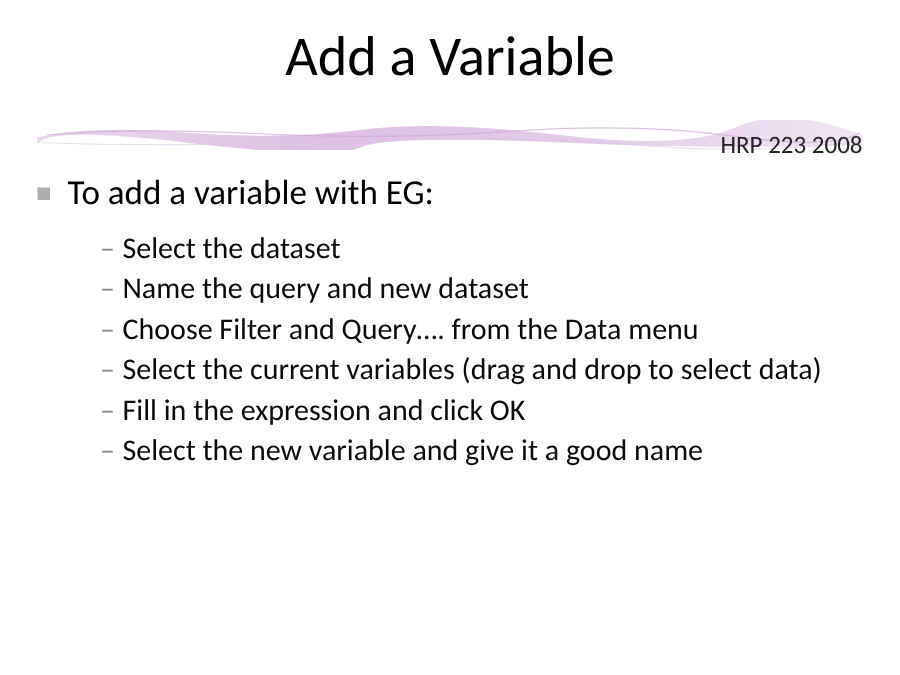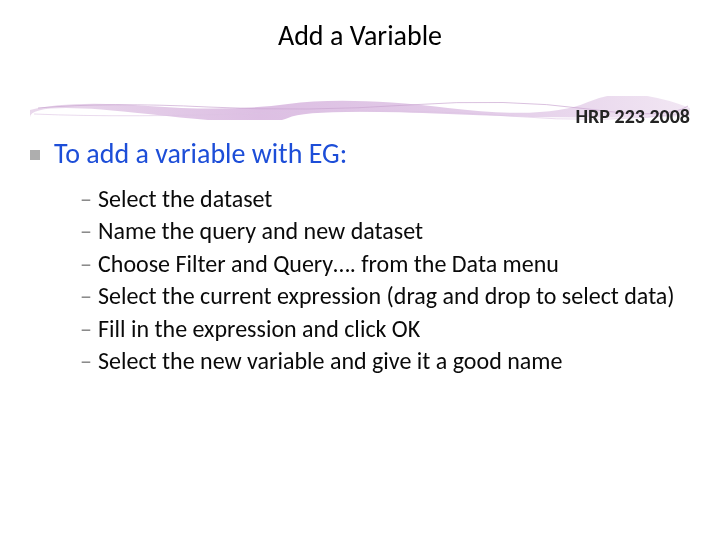--- a/index.html
+++ b/index.html
@@ -13,51 +13,50 @@
     overflow: hidden;
   }
   .slide {
     position: relative;
     width: 720px;
     height: 540px;
     box-sizing: border-box;
   }
   .title {
     text-align: center;
-    font-size: 28px;
+    font-size: 45px;
     font-weight: 400;
     margin-top: 18px;
   }
   .divider {
     position: absolute;
     left: 28px;
     top: 78px;
     width: 664px;
     height: 24px;
     pointer-events: none;
   }
   .course-tag {
     position: absolute;
     right: 30px;
     top: 86px;
     font-size: 20px;
     color: #232323;
-    font-weight: bold;
   }
   .content {
     position: absolute;
     left: 30px;
     top: 118px;
     width: 660px;
   }
   .lead {
     display: flex;
     align-items: flex-start;
     font-size: 28px;
-    color: #1d4ed8;
+    color: #000000;
     margin-bottom: 10px;
     text-align: right;
   }
   .lead .sq {
     width: 10px;
     height: 10px;
     background: #aeaeae;
     margin-top: 14px;
     margin-right: 14px;
     flex: 0 0 auto;
@@ -109,19 +108,19 @@
 
   <div class="content">
     <div class="lead">
       <span class="sq"></span>
       <span>To add a variable with EG:</span>
     </div>
     <ul class="steps">
       <li><span>Select the dataset</span></li>
       <li><span>Name the query and new dataset</span></li>
       <li><span>Choose Filter and Query…. from the Data menu</span></li>
-      <li><span>Select the current expression (drag and drop to select data)</span></li>
+      <li><span>Select the current variables (drag and drop to select data)</span></li>
       <li><span>Fill in the expression and click OK</span></li>
       <li><span>Select the new variable and give it a good name</span></li>
     </ul>
   </div>
 
 </div>
 
 </body></html>

